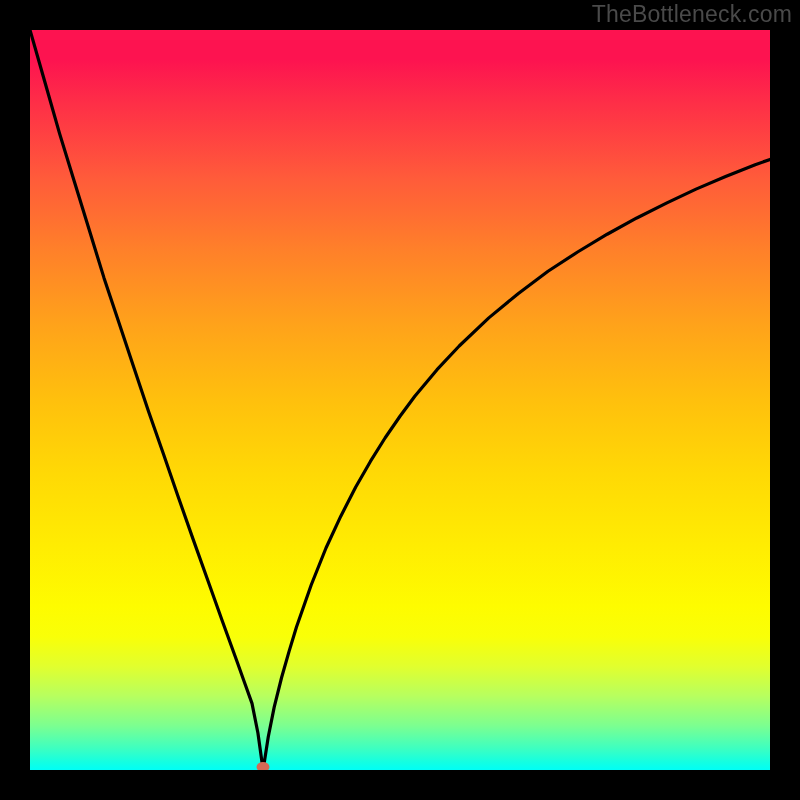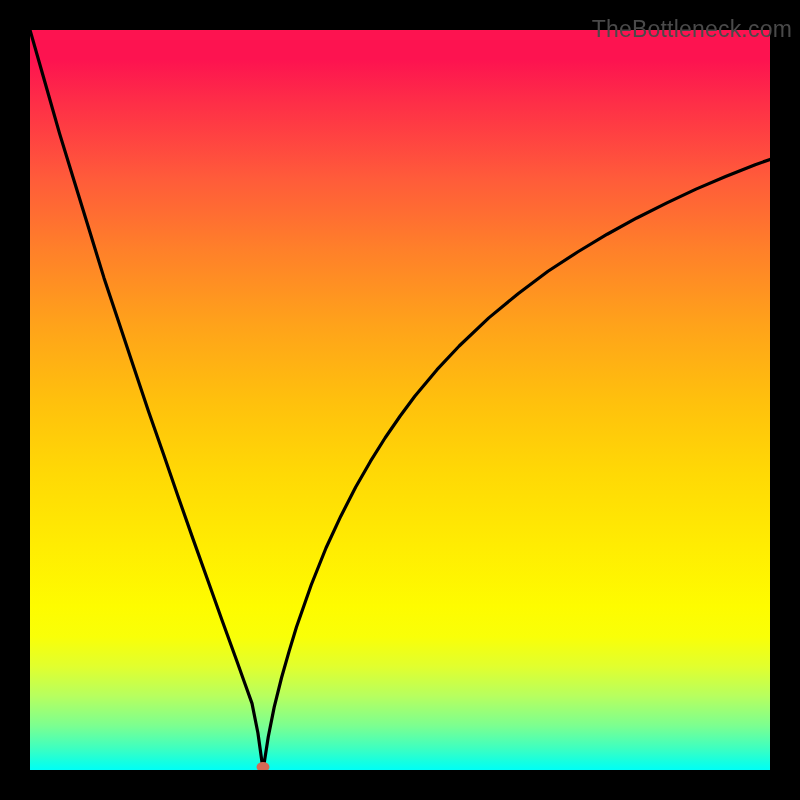--- a/index.html
+++ b/index.html
@@ -12,21 +12,21 @@
     font-family: Arial, Helvetica, sans-serif;
   }
   .frame {
     position: relative;
     width: 800px;
     height: 800px;
     background: #000;
   }
   .watermark {
     position: absolute;
-    top: 16px;
+    top: 1px;
     right: 8px;
     color: #4a4a4a;
     font-size: 23px;
     font-weight: 500;
     letter-spacing: 0.2px;
     z-index: 10;
     user-select: none;
   }
   .plot-area {
     position: absolute;

